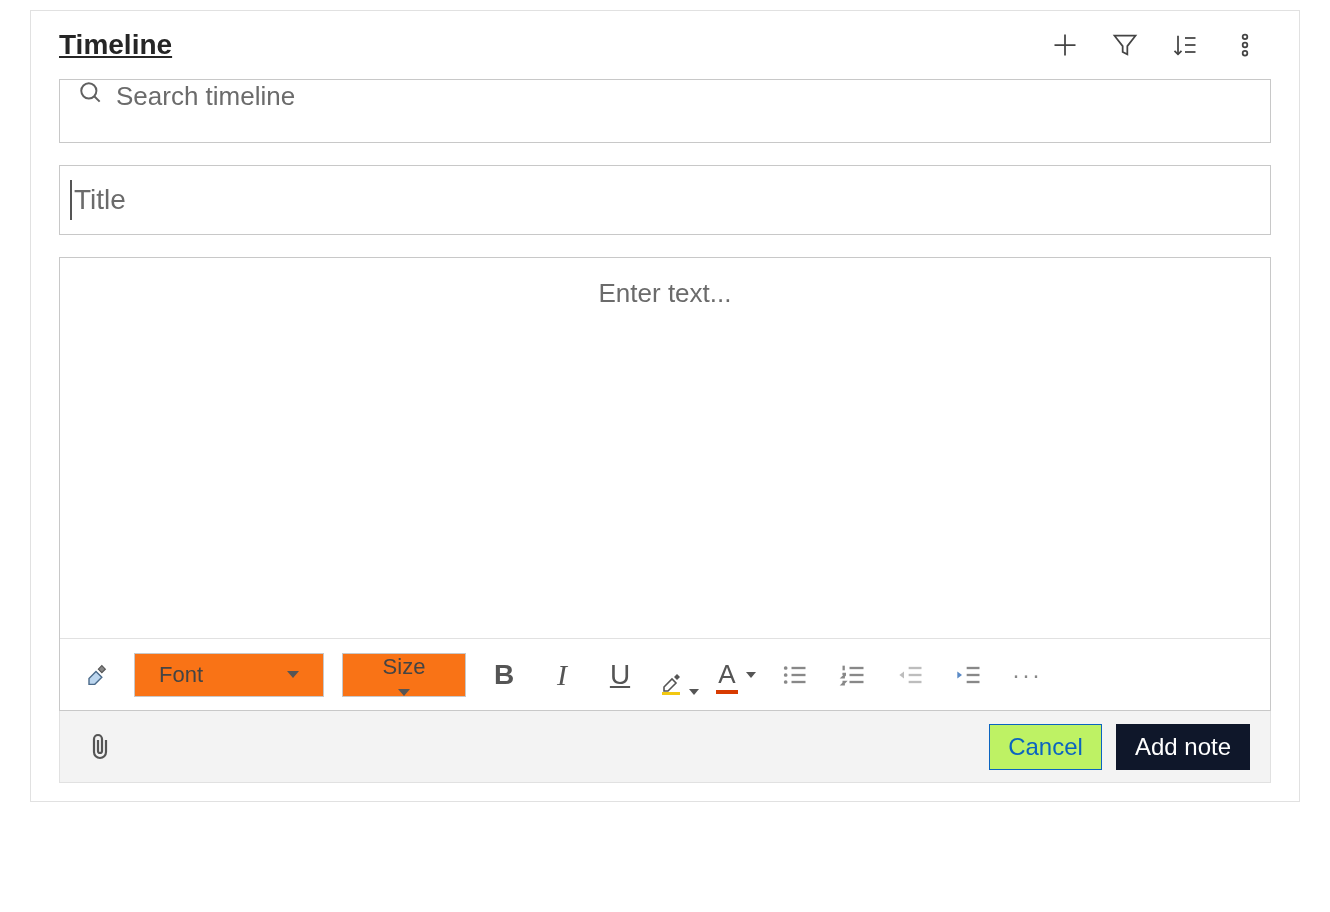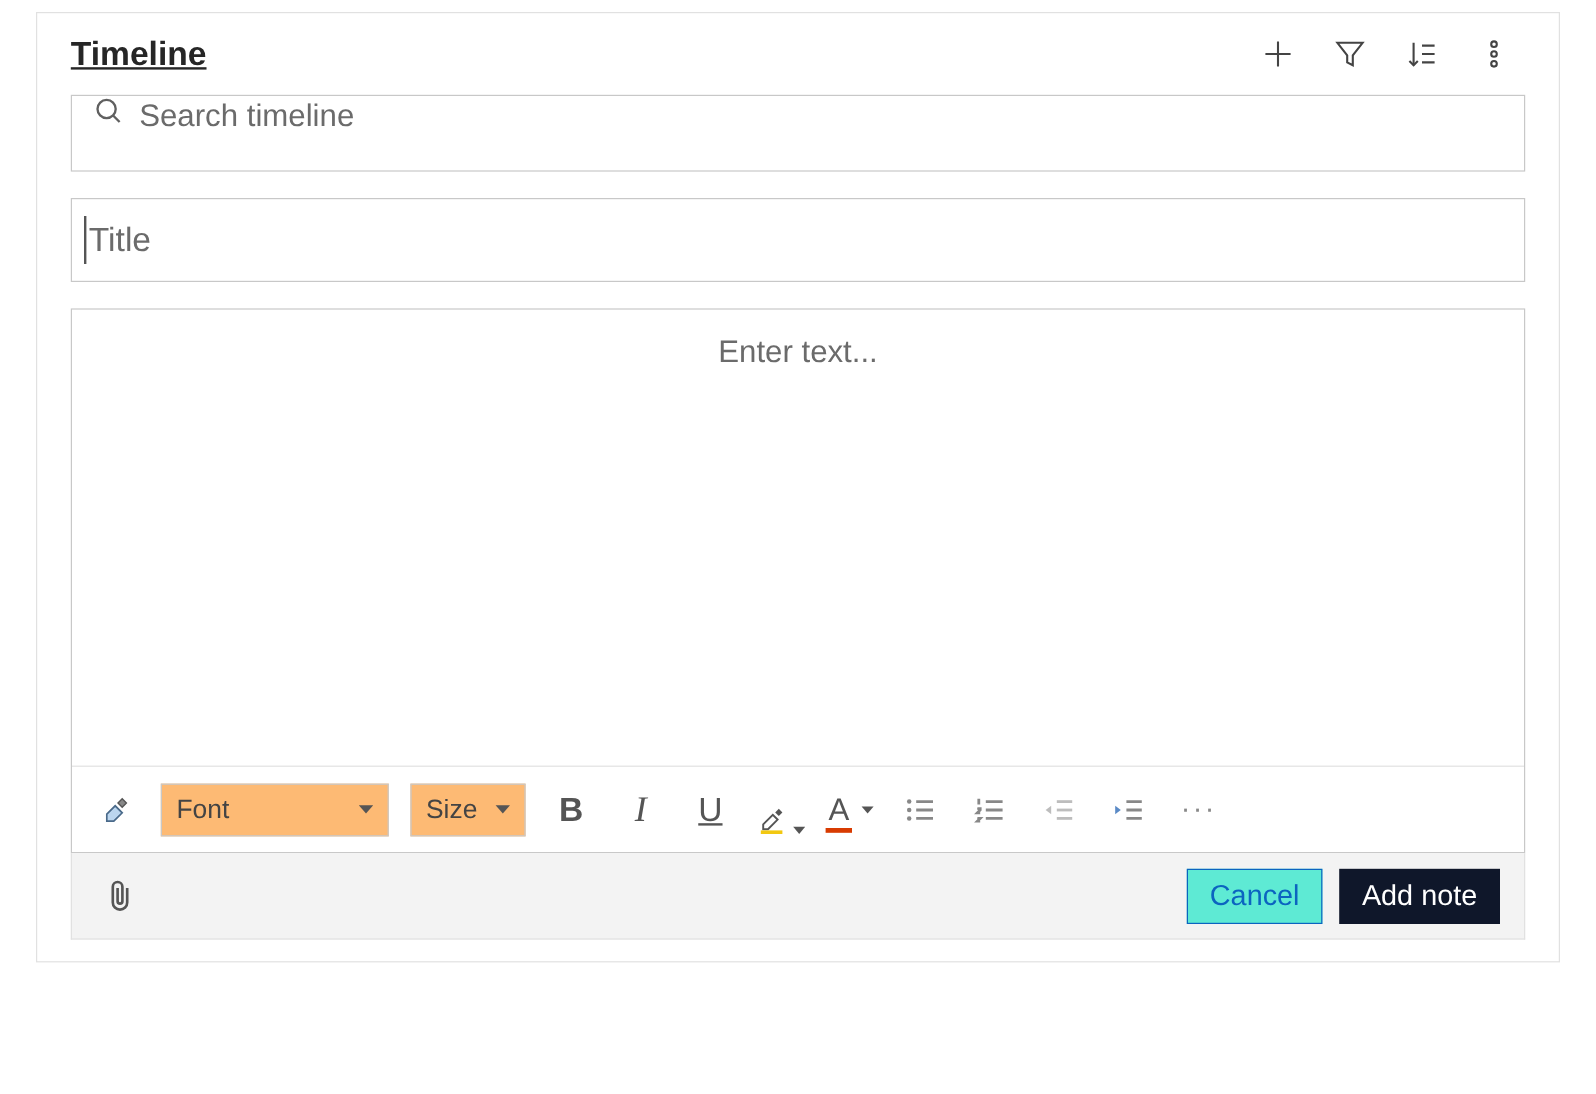--- a/index.html
+++ b/index.html
@@ -108,28 +108,28 @@
     cursor: pointer;
     color: #555;
     font-size: 24px;
   }
   .tb-btn svg { width: 28px; height: 28px; }
   .dropdown {
     border: 1px solid #c8c8c8;
     height: 44px;
     display: flex;
     align-items: center;
-    padding: 0 12px;
+    padding: 0 24px;
     font-size: 22px;
     color: #444;
     cursor: pointer;
-    background: #fdba74;
+    background: #f97316;
   }
   .dropdown.font { width: 190px; justify-content: space-between; }
-  .dropdown.size { width: 96px; justify-content: space-between; }
+  .dropdown.size { width: 124px; justify-content: space-between; flex-direction: column; }
   .caret-down {
     width: 0; height: 0;
     border-left: 6px solid transparent;
     border-right: 6px solid transparent;
     border-top: 7px solid #555;
   }
   .small-caret {
     width: 0; height: 0;
     border-left: 5px solid transparent;
     border-right: 5px solid transparent;
@@ -164,21 +164,21 @@
   .footer .spacer { flex:1; }
   .btn {
     height: 46px;
     padding: 0 18px;
     font-size: 24px;
     display:flex; align-items:center; justify-content:center;
     cursor:pointer;
     border: 1px solid transparent;
   }
   .btn.cancel {
-    background: #5eead4;
+    background: #bef264;
     border: 1px solid #0b64c0;
     color: #0b64c0;
   }
   .btn.primary {
     background: #0f172a;
     color: #fff;
   }
   .attach-icon svg { width:26px; height:30px; stroke:#555; fill:none; stroke-width:2.2; }
   .panel-bottom-space { height: 18px; }
 </style>

